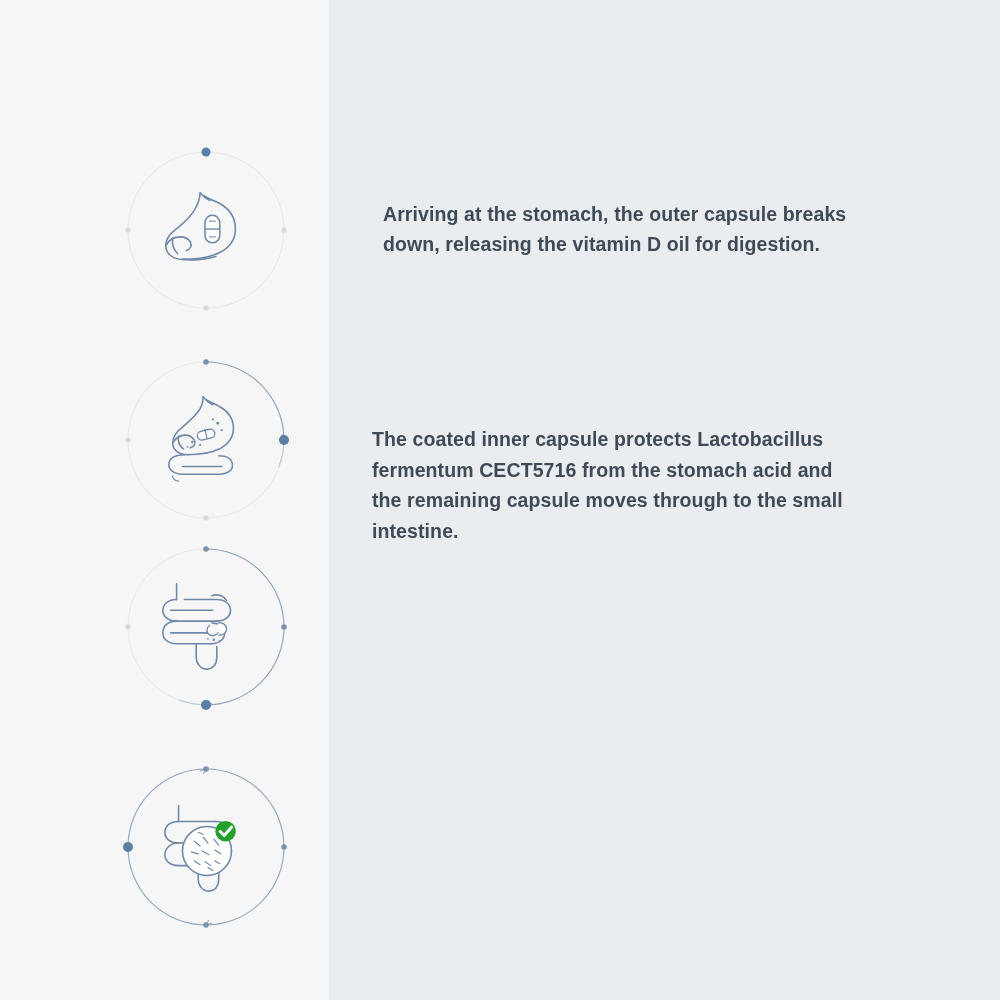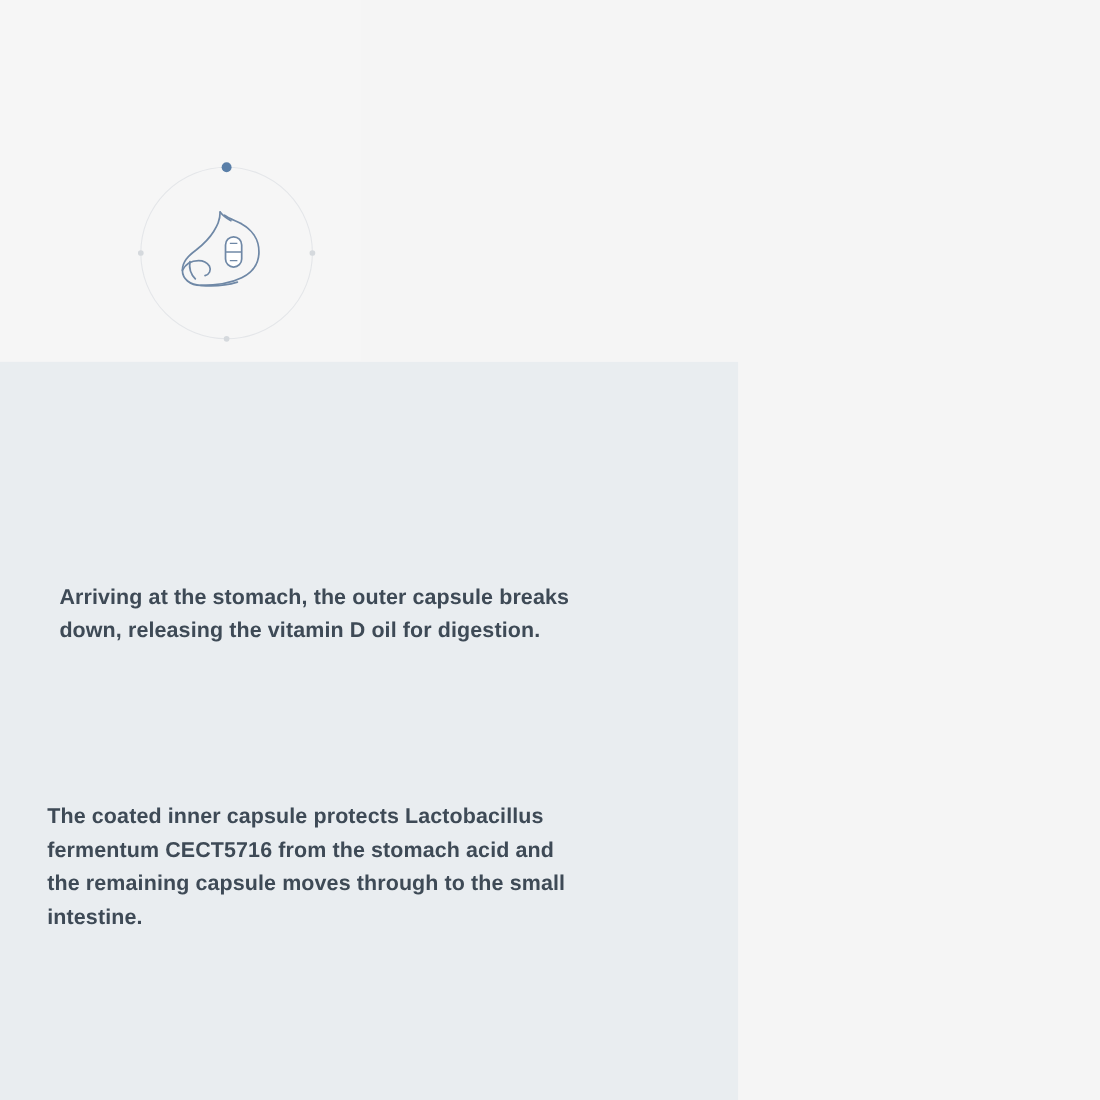--- a/index.html
+++ b/index.html
@@ -12,21 +12,20 @@
     overflow: hidden;
     font-family: "Liberation Sans", sans-serif;
     background: #f5f5f5;
   }
 
   .page {
     position: relative;
     width: 1000px;
     height: 895px;
     display: flex;
-    flex-direction: column;
   }
 
   
   .left-panel {
     position: relative;
     width: 329px;
     height: 1000px;
     background: #f6f6f6;
     flex: 0 0 329px;
   }
@@ -69,21 +68,21 @@
   
   .step-text {
     position: absolute;
     color: #3e4a56;
     font-weight: bold;
     font-size: 19.5px;
     line-height: 30.5px;
     letter-spacing: 0.1px;
   }
   .text-1 { left: 54px;  top: 179px;  width: 480px; }
-  .text-2 { left: 43px;  top: 355px;  width: 490px; margin-top: 43px; }
+  .text-2 { left: 43px;  top: 381px;  width: 490px; margin-top: 43px; }
   .text-3 { left: 58px;  top: 580px;  width: 485px; }
   .text-4 { left: 59px;  top: 804px;  width: 470px; }
 
   .green-badge-circle { fill: #22a12a; }
   .green-badge-check  { stroke: #ffffff; }
 </style>
 </head>
 <body>
 
 <div class="page">

